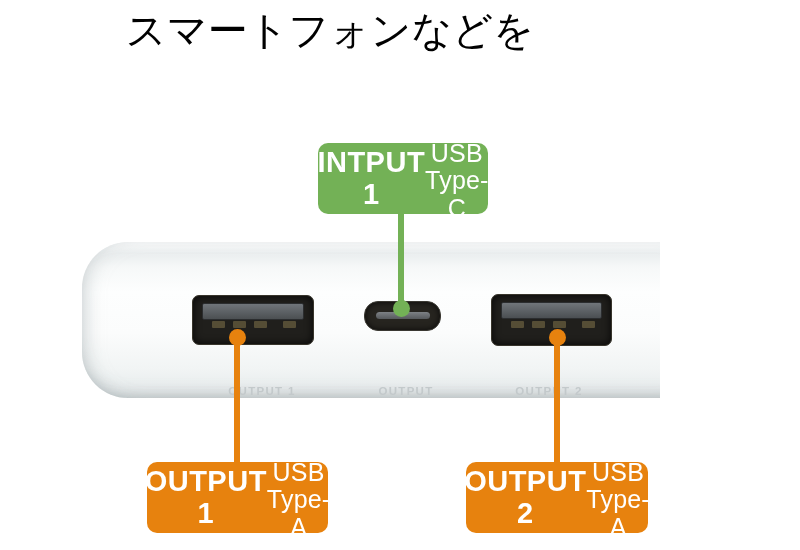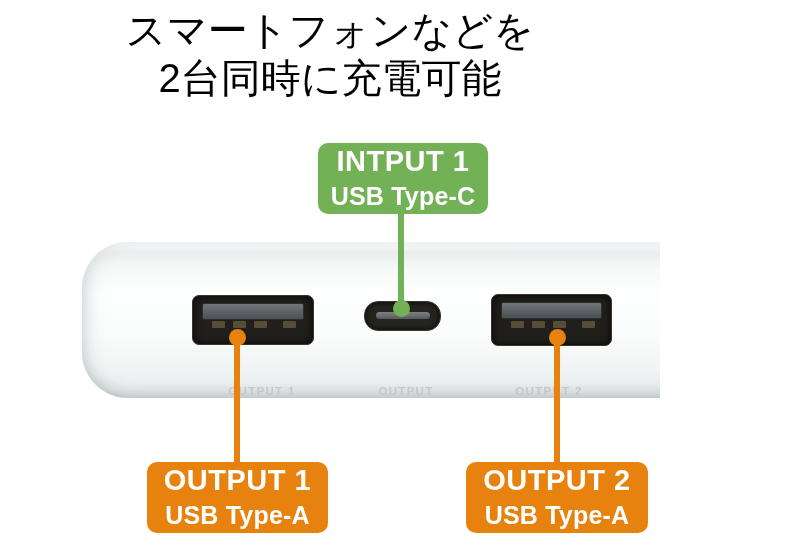--- a/index.html
+++ b/index.html
@@ -57,36 +57,35 @@
   
   .lead{position:absolute;width:6px;}
   .lead.green{background:var(--green);}
   .lead.orange{background:var(--orange);}
   .dot{position:absolute;width:17px;height:17px;border-radius:50%;}
   .dot.green{background:var(--green);}
   .dot.orange{background:var(--orange);}
   
   .callout{
     position:absolute;border-radius:10px;color:#fff;
-    display:flex;flex-direction:column;align-items:center;justify-content:center;
+    display:flex;flex-direction:row;align-items:center;justify-content:center;
     text-align:center;line-height:1.1;
   }
   .callout.green{background:var(--green);}
   .callout.orange{background:var(--orange);}
   .callout .c-title{font-size:29px;font-weight:bold;letter-spacing:.5px;}
-  .callout .c-sub{font-size:25px;font-weight:700;margin-top:5px;letter-spacing:.2px;}
+  .callout .c-sub{font-size:25px;font-weight:400;margin-top:5px;letter-spacing:.2px;}
 </style>
 </head>
 <body>
 
 <div class="stage">
 
   <div class="headline">
     <div>スマートフォンなどを</div>
-    <div>2台同時に充電可能</div>
   </div>
 
   <div class="device">
 
     <div class="port-a" style="left:110px;top:53px;width:120px;height:48px;">
       <div class="tongue"></div>
       <div class="pin" style="left:19px;"></div>
       <div class="pin" style="left:40px;"></div>
       <div class="pin" style="left:61px;"></div>
       <div class="pin" style="left:90px;"></div>

